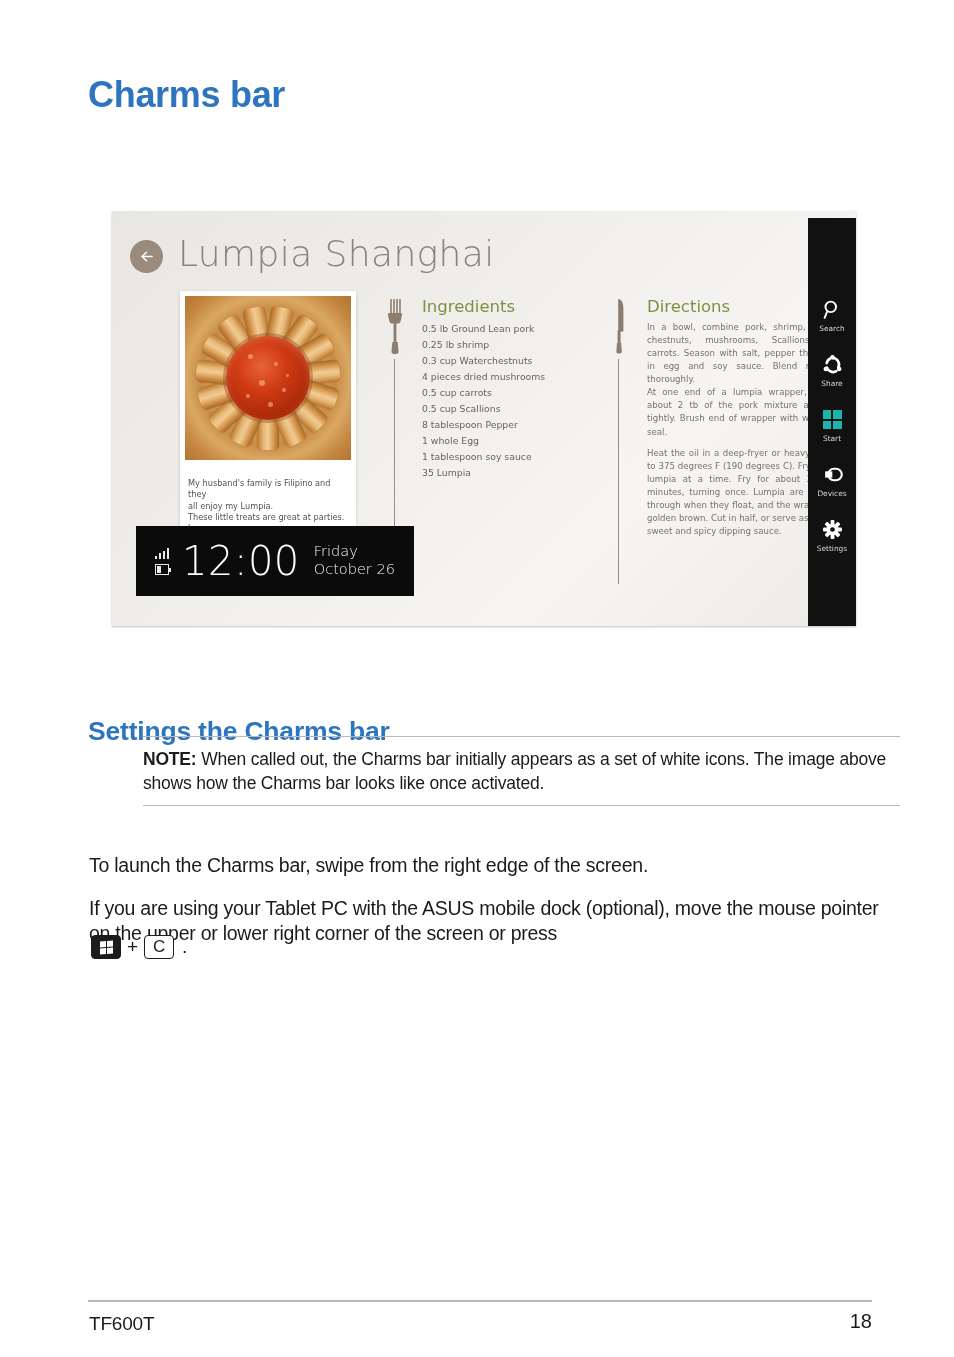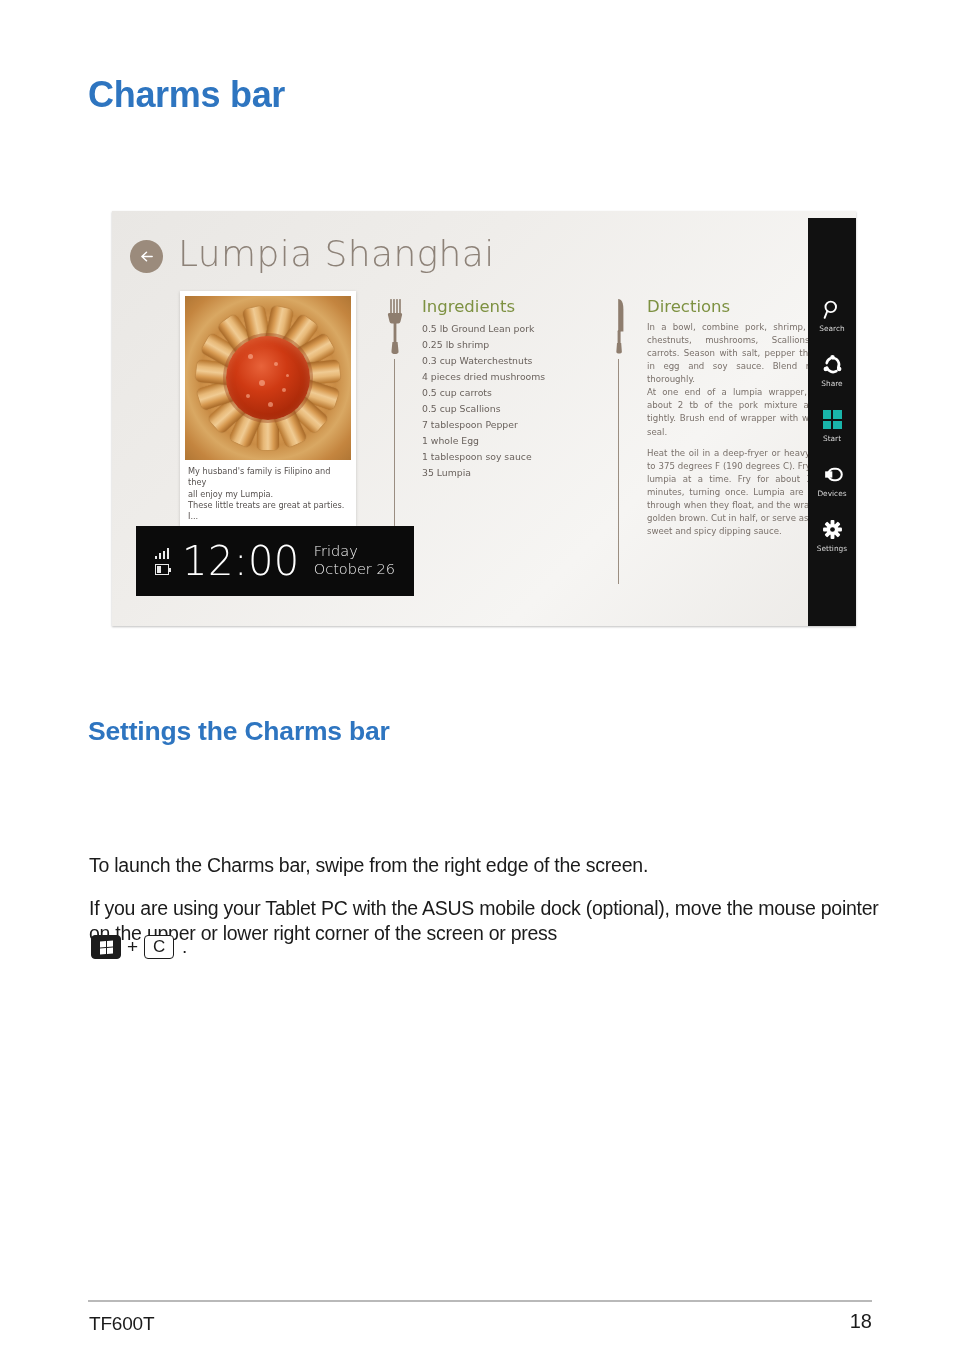--- a/index.html
+++ b/index.html
@@ -250,21 +250,21 @@
     border-radius: 50%;
     background: radial-gradient(circle at 42% 36%, #e8633a 0%, #cf3a13 35%, #ab2a09 70%, #8d2206 100%);
     box-shadow: 0 0 0 3px rgba(160,80,40,0.45), inset 0 3px 8px rgba(255,170,120,0.35);
   }
   .bubble {
     position: absolute;
     border-radius: 50%;
     background: rgba(255,190,160,0.55);
   }
   .photo-caption {
-    padding: 6px 3px 0 3px;
+    padding: 18px 3px 0 3px;
     font-size: 8.2px;
     line-height: 1.38;
     color: #575250;
     font-family: "DejaVu Sans", sans-serif;
   }
   .photo-time {
     margin-top: 3px;
     font-size: 8.2px;
     color: #6d6764;
     display: flex;
@@ -519,21 +519,21 @@
     </div>
 
     <div class="col col-ing">
       <div class="col-head">Ingredients</div>
       <div class="ing-item">0.5 lb Ground Lean pork</div>
       <div class="ing-item">0.25 lb shrimp</div>
       <div class="ing-item">0.3 cup Waterchestnuts</div>
       <div class="ing-item">4 pieces dried mushrooms</div>
       <div class="ing-item">0.5 cup carrots</div>
       <div class="ing-item">0.5 cup Scallions</div>
-      <div class="ing-item">7 tablespoon Pepper</div>
+      <div class="ing-item">8 tablespoon Pepper</div>
       <div class="ing-item">1 whole Egg</div>
       <div class="ing-item">1 tablespoon soy sauce</div>
       <div class="ing-item">35 Lumpia</div>
     </div>
 
     <div class="divider div-knife">
       <svg width="24" height="62" viewBox="0 0 24 62" aria-hidden="true">
         <g fill="#8e7d6e">
           <path d="M11.2 2 c3.4 0 5.2 4 5.2 10.5 v22 h-5.2 z"></path>
           <rect x="10.6" y="33" width="3.0" height="15" rx="1.2"></rect>
@@ -634,20 +634,28 @@
           </svg>
         </span>
         <span class="charm-label">Settings</span>
       </div>
 
     </div>
   </div>
 
   <h2 class="h2">Settings the Charms bar</h2>
 
+  <div class="note-box">
+    <div class="note-rule"></div>
+    <div class="note-body">
+      <span class="note-label">NOTE:</span>
+      <span>When called out, the Charms bar initially appears as a set of white icons. The image above shows how the Charms bar looks like once activated.</span>
+    </div>
+    <div class="note-rule"></div>
+  </div>
 
   <p class="para para-a">To launch the Charms bar, swipe from the right edge of the screen.</p>
   <p class="para para-b">If you are using your Tablet PC with the ASUS mobile dock (optional), move the mouse pointer on the upper or lower right corner of the screen or press</p>
 
   <div class="keyrow">
     <span class="key key-win">
       <span class="winlogo-small">
           <i></i>
           <i></i>
           <i></i>

